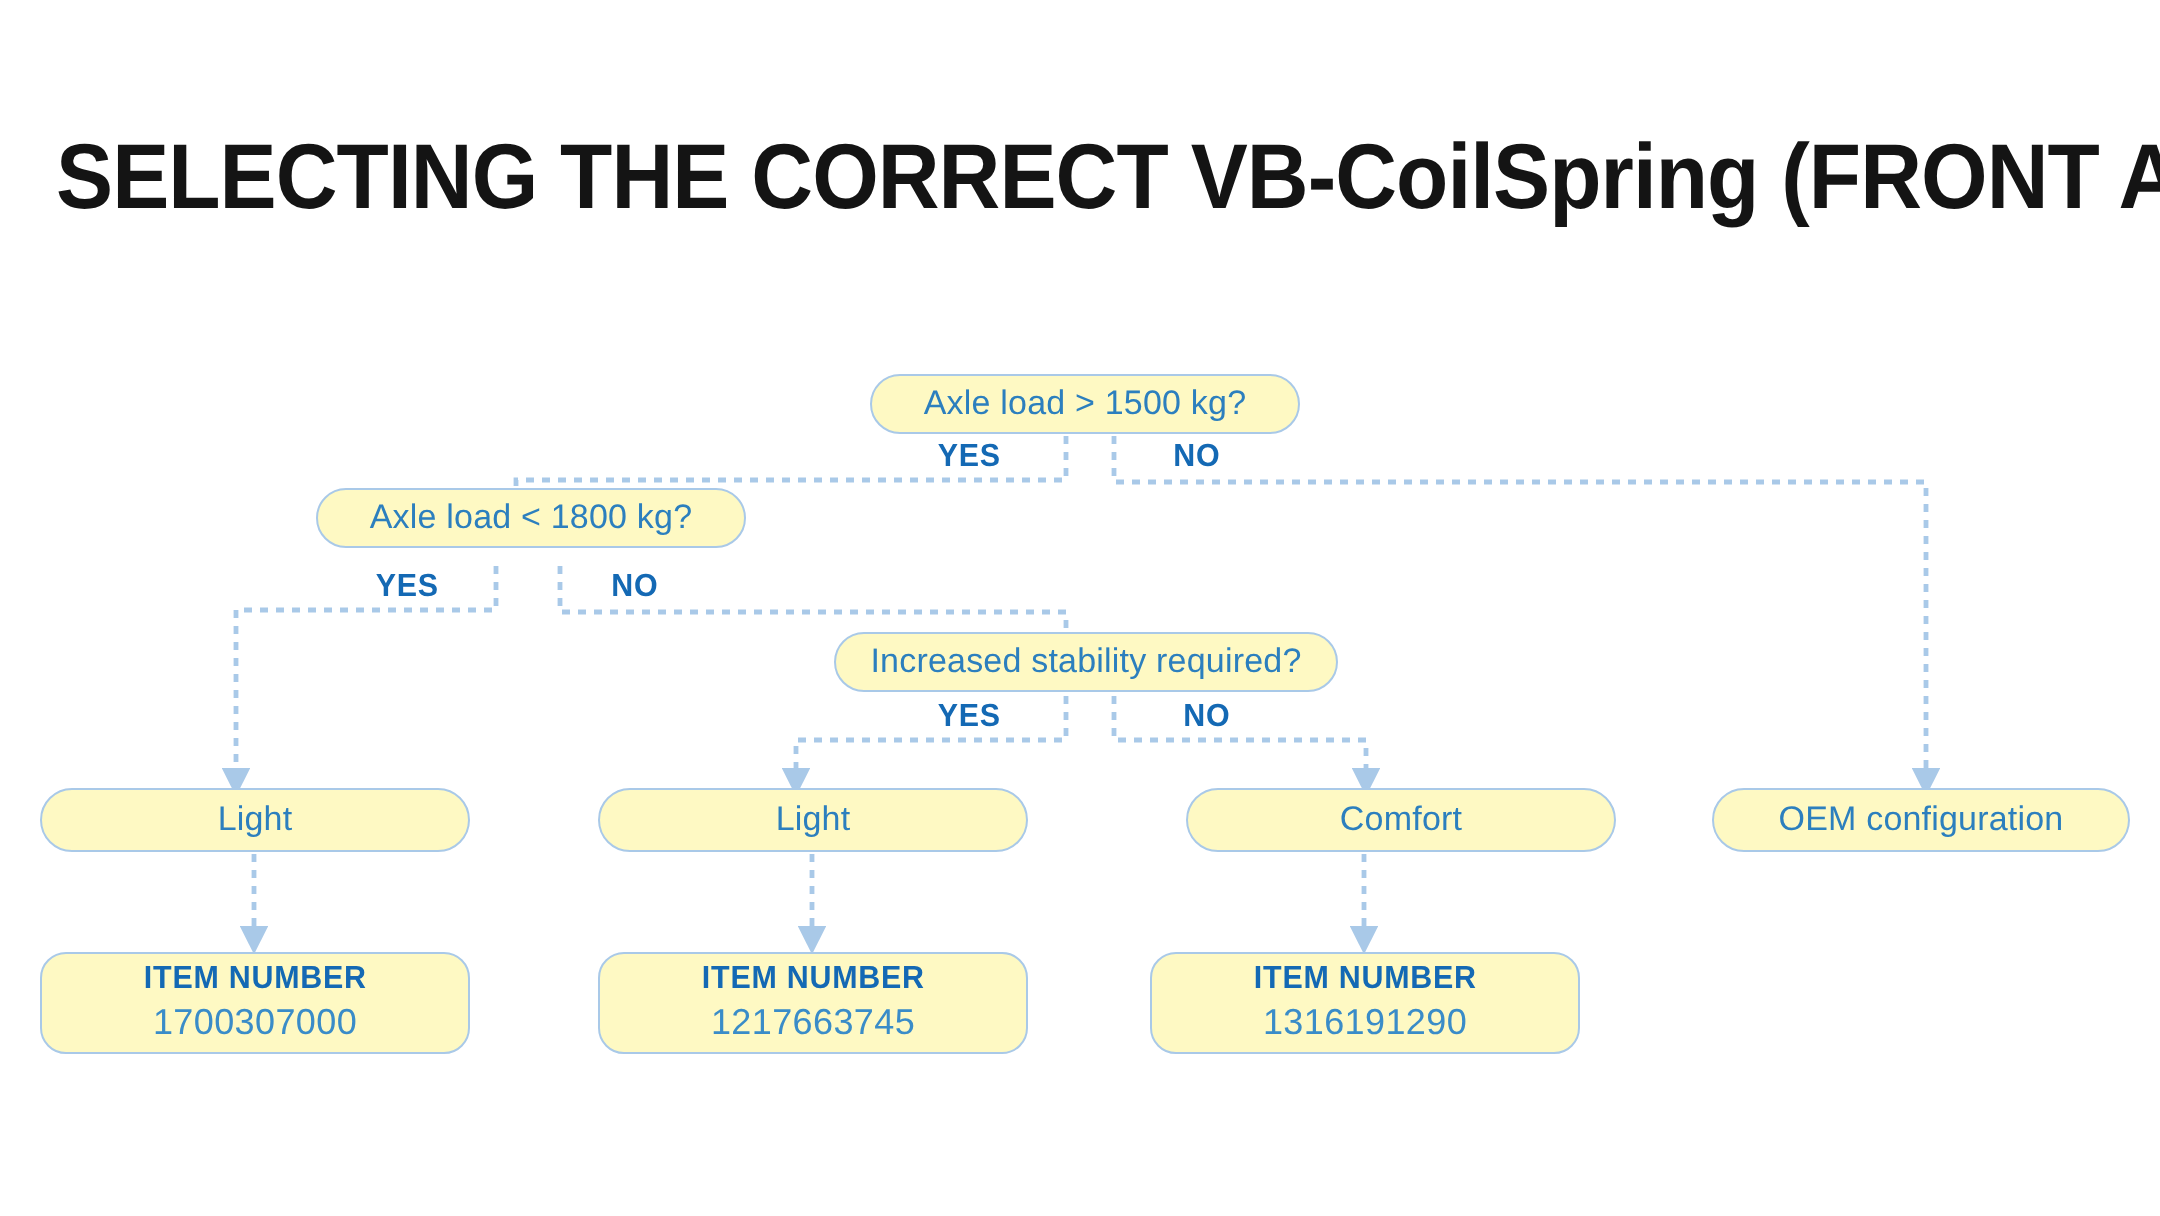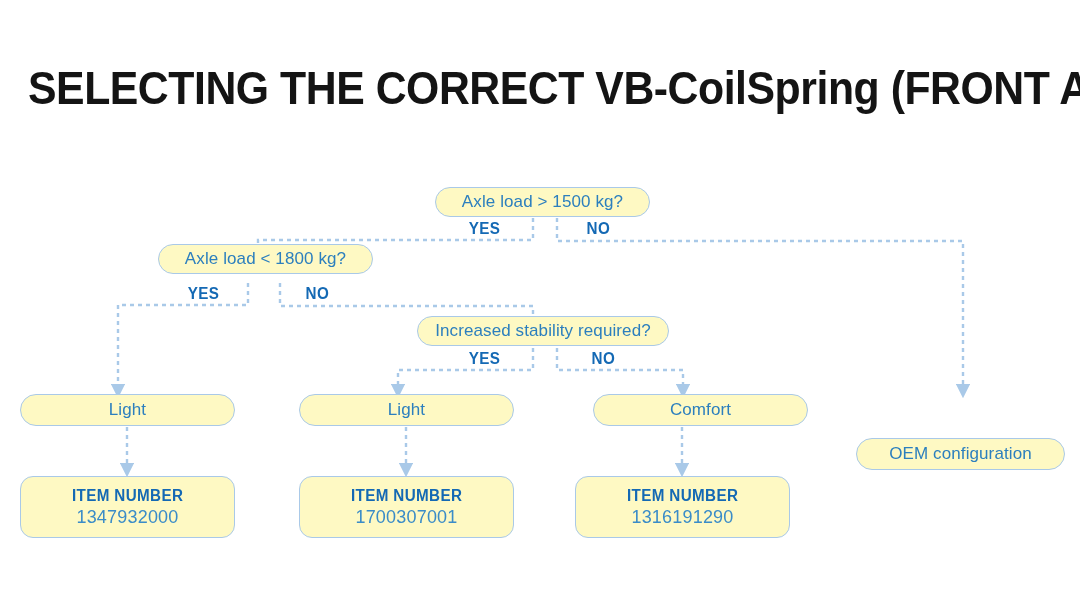--- a/index.html
+++ b/index.html
@@ -72,21 +72,21 @@
   .node-result .node-label {
     font-size: 17px;
     color: #2c7fbe;
     font-weight: 400;
     white-space: nowrap;
     letter-spacing: 0.1px;
   }
 
   
   .node-item {
-    height: 62px;
+    height: 51px;
     border-radius: 13px;
     flex-direction: column;
     justify-content: center;
     gap: 2px;
   }
   .item-caption {
     font-size: 16px;
     font-weight: 700;
     color: #1469b4;
     letter-spacing: 0.4px;
@@ -162,30 +162,30 @@
 
 <div class="node node-result" style="left:20px; top:394px; width:215px;">
   <span class="node-label">Light</span>
 </div>
 <div class="node node-result" style="left:299px; top:394px; width:215px;">
   <span class="node-label">Light</span>
 </div>
 <div class="node node-result" style="left:593px; top:394px; width:215px;">
   <span class="node-label">Comfort</span>
 </div>
-<div class="node node-result" style="left:856px; top:394px; width:209px;margin-top:44px;">
+<div class="node node-result" style="left:856px; top:394px; width:209px;">
   <span class="node-label">OEM configuration</span>
 </div>
 
 <div class="node node-item" style="left:20px; top:476px; width:215px;">
   <span class="item-caption">ITEM NUMBER</span>
-  <span class="item-value">1347932000</span>
+  <span class="item-value">1700307000</span>
 </div>
 
 <div class="node node-item" style="left:299px; top:476px; width:215px;">
   <span class="item-caption">ITEM NUMBER</span>
-  <span class="item-value">1700307001</span>
+  <span class="item-value">1217663745</span>
 </div>
 
 <div class="node node-item" style="left:575px; top:476px; width:215px;">
   <span class="item-caption">ITEM NUMBER</span>
   <span class="item-value">1316191290</span>
 </div>
 
 </body></html>

